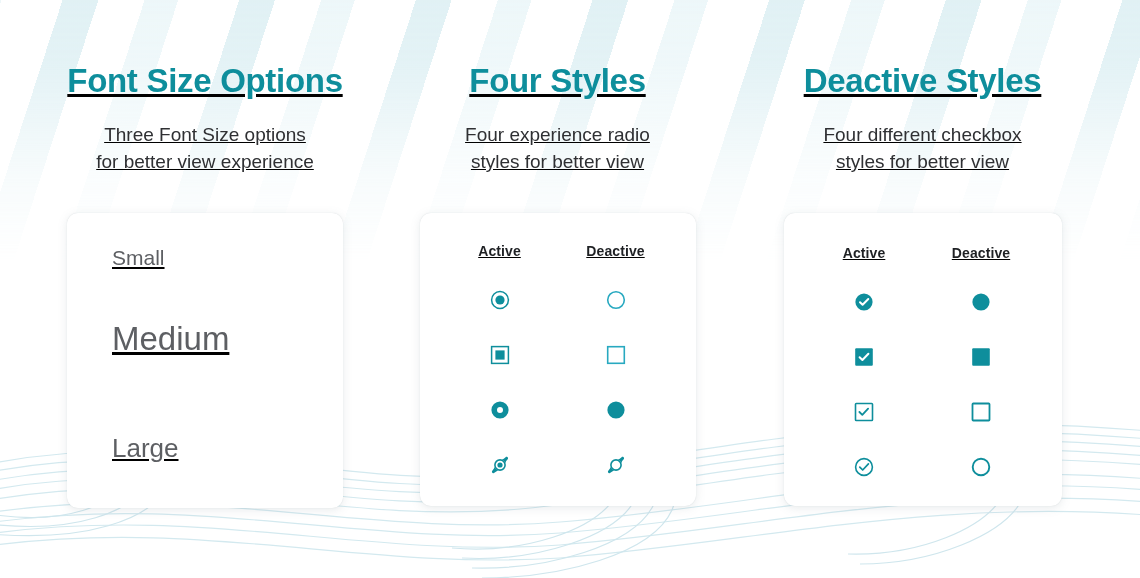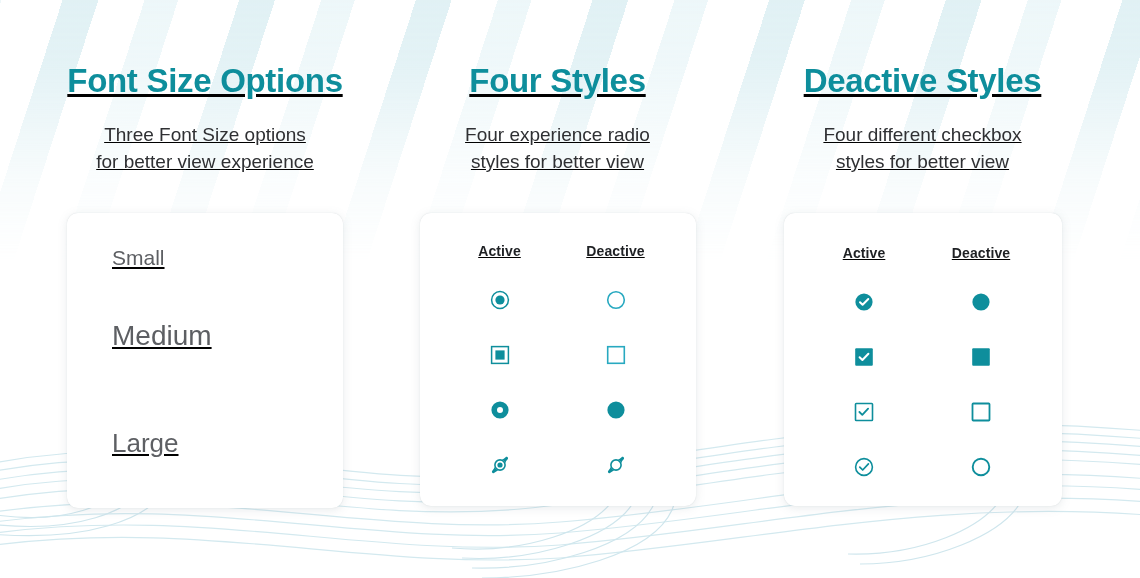--- a/index.html
+++ b/index.html
@@ -113,21 +113,21 @@
     padding: 32px 0 0 0;
   }
 
   
   .font-item {
     color: #5d5f63;
     font-weight: 400;
     line-height: 1;
   }
   .font-item.small  { font-size: 21px; }
-  .font-item.medium { font-size: 28px; margin-top: 54px; }
+  .font-item.medium { font-size: 33px; margin-top: 54px; }
   .font-item.large  { font-size: 26px; margin-top: 80px; }
 
   
   .grid-head {
     display: flex;
     padding: 0 22px;
   }
   .grid-head span {
     flex: 1;
     text-align: center;

